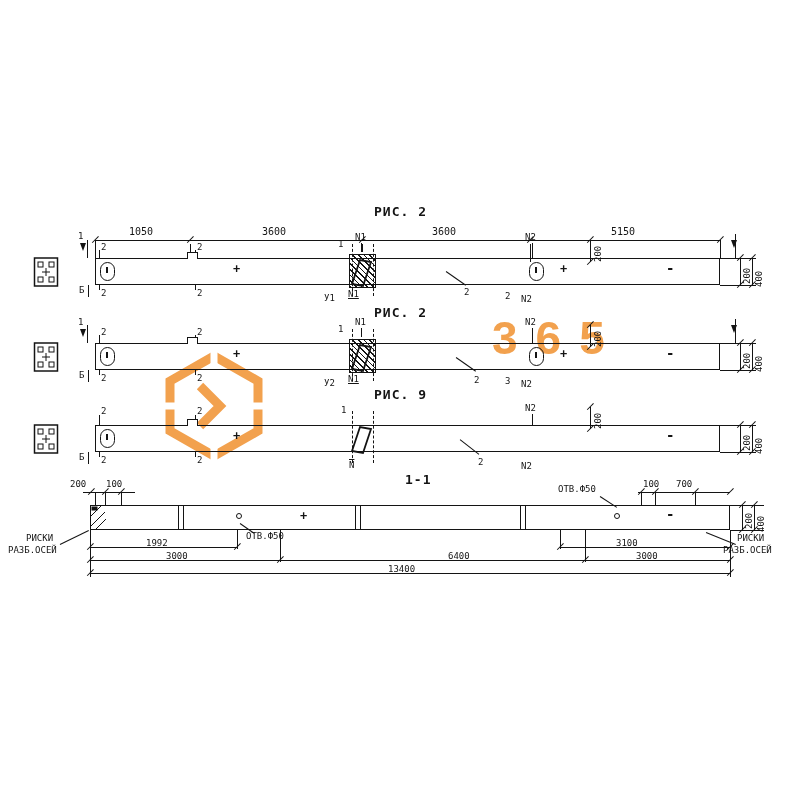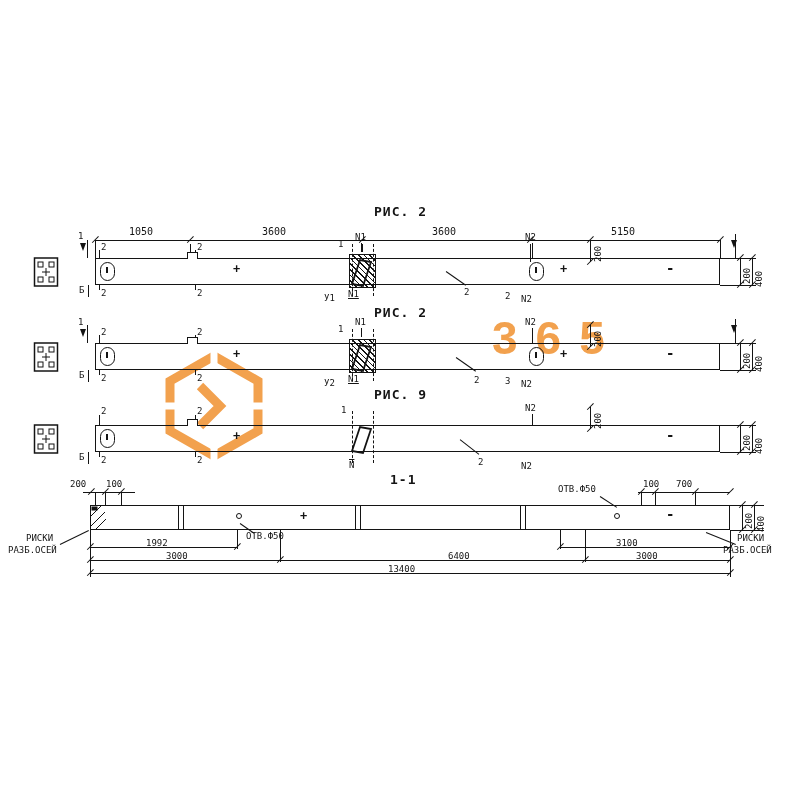--- a/index.html
+++ b/index.html
@@ -239,21 +239,21 @@
   <span class="lbl sm rot" style="left:755px;top:454px">400</span>
   <svg style="left:33px;top:423px" width="26" height="32" viewBox="0 0 26 32">
     <rect x="1.5" y="2" width="23" height="28" fill="none" stroke="#141414" stroke-width="1.5"></rect>
     <rect x="5" y="6" width="5" height="5" fill="none" stroke="#141414" stroke-width="1"></rect>
     <rect x="16" y="6" width="5" height="5" fill="none" stroke="#141414" stroke-width="1"></rect>
     <rect x="5" y="21" width="5" height="5" fill="none" stroke="#141414" stroke-width="1"></rect>
     <rect x="16" y="21" width="5" height="5" fill="none" stroke="#141414" stroke-width="1"></rect>
     <path d="M13 12 v8 M9 16 h8" stroke="#141414" stroke-width="1" fill="none"></path>
   </svg>
 
-  <span class="lbl ttl" style="left:390px;top:473px">1-1</span>
+  <span class="lbl ttl" style="left:405px;top:473px">1-1</span>
   <span class="lbl sm" style="left:70px;top:480px">200</span>
   <span class="lbl sm" style="left:106px;top:480px">100</span>
   <div class="hl" style="left:83px;top:492px;width:52px"></div>
   <div class="tick" style="left:87px;top:491px"></div>
   <div class="tick" style="left:101px;top:491px"></div>
   <div class="tick" style="left:117px;top:491px"></div>
   <div class="vl" style="left:95px;top:492px;height:13px"></div>
   <div class="vl" style="left:105px;top:492px;height:13px"></div>
   <div class="vl" style="left:121px;top:492px;height:13px"></div>
   <span class="lbl sm" style="left:643px;top:480px">100</span>

